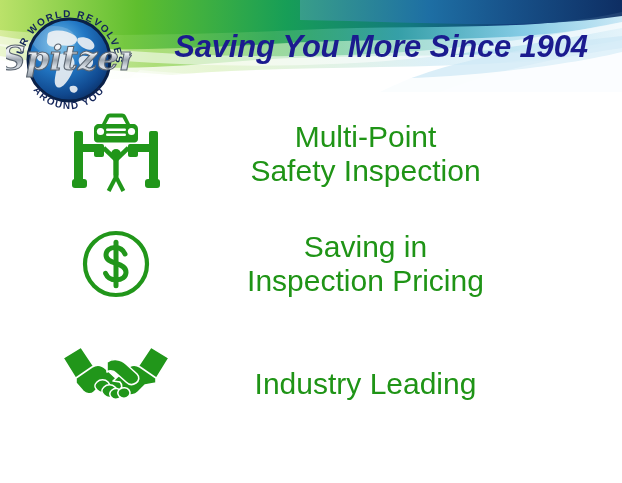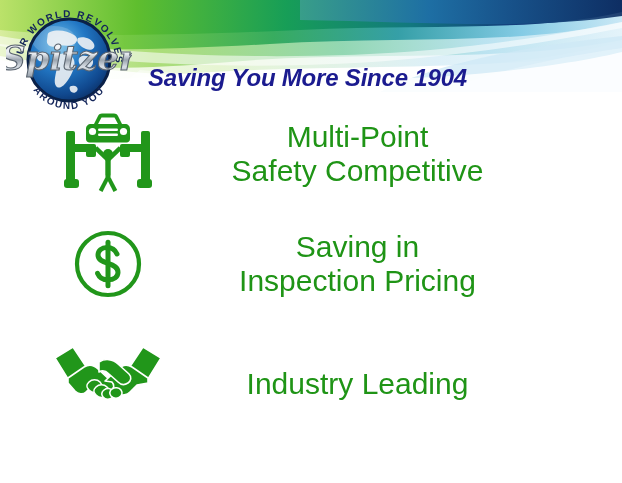--- a/index.html
+++ b/index.html
@@ -50,40 +50,41 @@
   #logo svg {
     display: block;
     width: 126px;
     height: 108px;
   }
 
   
   #title {
     position: absolute;
     left: 148px;
-    top: 56px;
+    top: 25px;
     width: 466px;
     height: 44px;
     line-height: 44px;
-    text-align: left;
-    font-size: 24px;
+    text-align: center;
+    font-size: 31px;
     font-weight: bold;
     font-style: italic;
     color: #1b1b8f;
     letter-spacing: -0.2px;
     white-space: nowrap;
   }
 
   
   .feature-row {
     position: absolute;
     left: 0;
     width: 586px;
     display: flex;
     align-items: center;
+    padding-left: 8px;
   }
   #row-inspection { top: 108px;  height: 92px; }
   #row-pricing    { top: 218px;  height: 92px; }
   #row-service    { top: 326px;  height: 92px; }
 
   .feature-icon {
     width: 215px;
     display: flex;
     align-items: center;
     justify-content: center;
@@ -249,21 +250,21 @@
           <rect x="41.3" y="45" width="5.4" height="19" rx="2"></rect>
           <path d="M30,36.5 L33.2,33.2 L45.5,45 L42.3,48.3 Z"></path>
           <path d="M58,36.5 L54.8,33.2 L42.5,45 L45.7,48.3 Z"></path>
           <path d="M43.2,61 L46.6,63 L38.5,79 L34.8,77 Z"></path>
           <path d="M44.8,61 L41.4,63 L49.5,79 L53.2,77 Z"></path>
         </g>
       </svg>
     </div>
     <div class="feature-text">
       <span class="line">Multi-Point</span>
-      <span class="line">Safety Competitive</span>
+      <span class="line">Safety Inspection</span>
     </div>
   </div>
 
   <div id="row-pricing" class="feature-row">
     <div class="feature-icon">
       <svg width="74" height="70" viewBox="0 0 74 70">
         <circle cx="37" cy="35" r="31" fill="none" stroke="#21961A" stroke-width="4.2"></circle>
         <g fill="none" stroke="#21961A" stroke-width="5" stroke-linecap="round" stroke-linejoin="round">
           <path d="M46,25 C44,20.5 40,18.6 36,18.6 C30.6,18.6 27,21.6 27,26 C27,30.6 31,32.4 37,34.4 C43,36.4 47,38.4 47,43.2 C47,47.8 43,50.8 37,50.8 C32.4,50.8 28.4,48.6 26.6,44.4"></path>
           <path d="M37,13.2 L37,56.8"></path>

